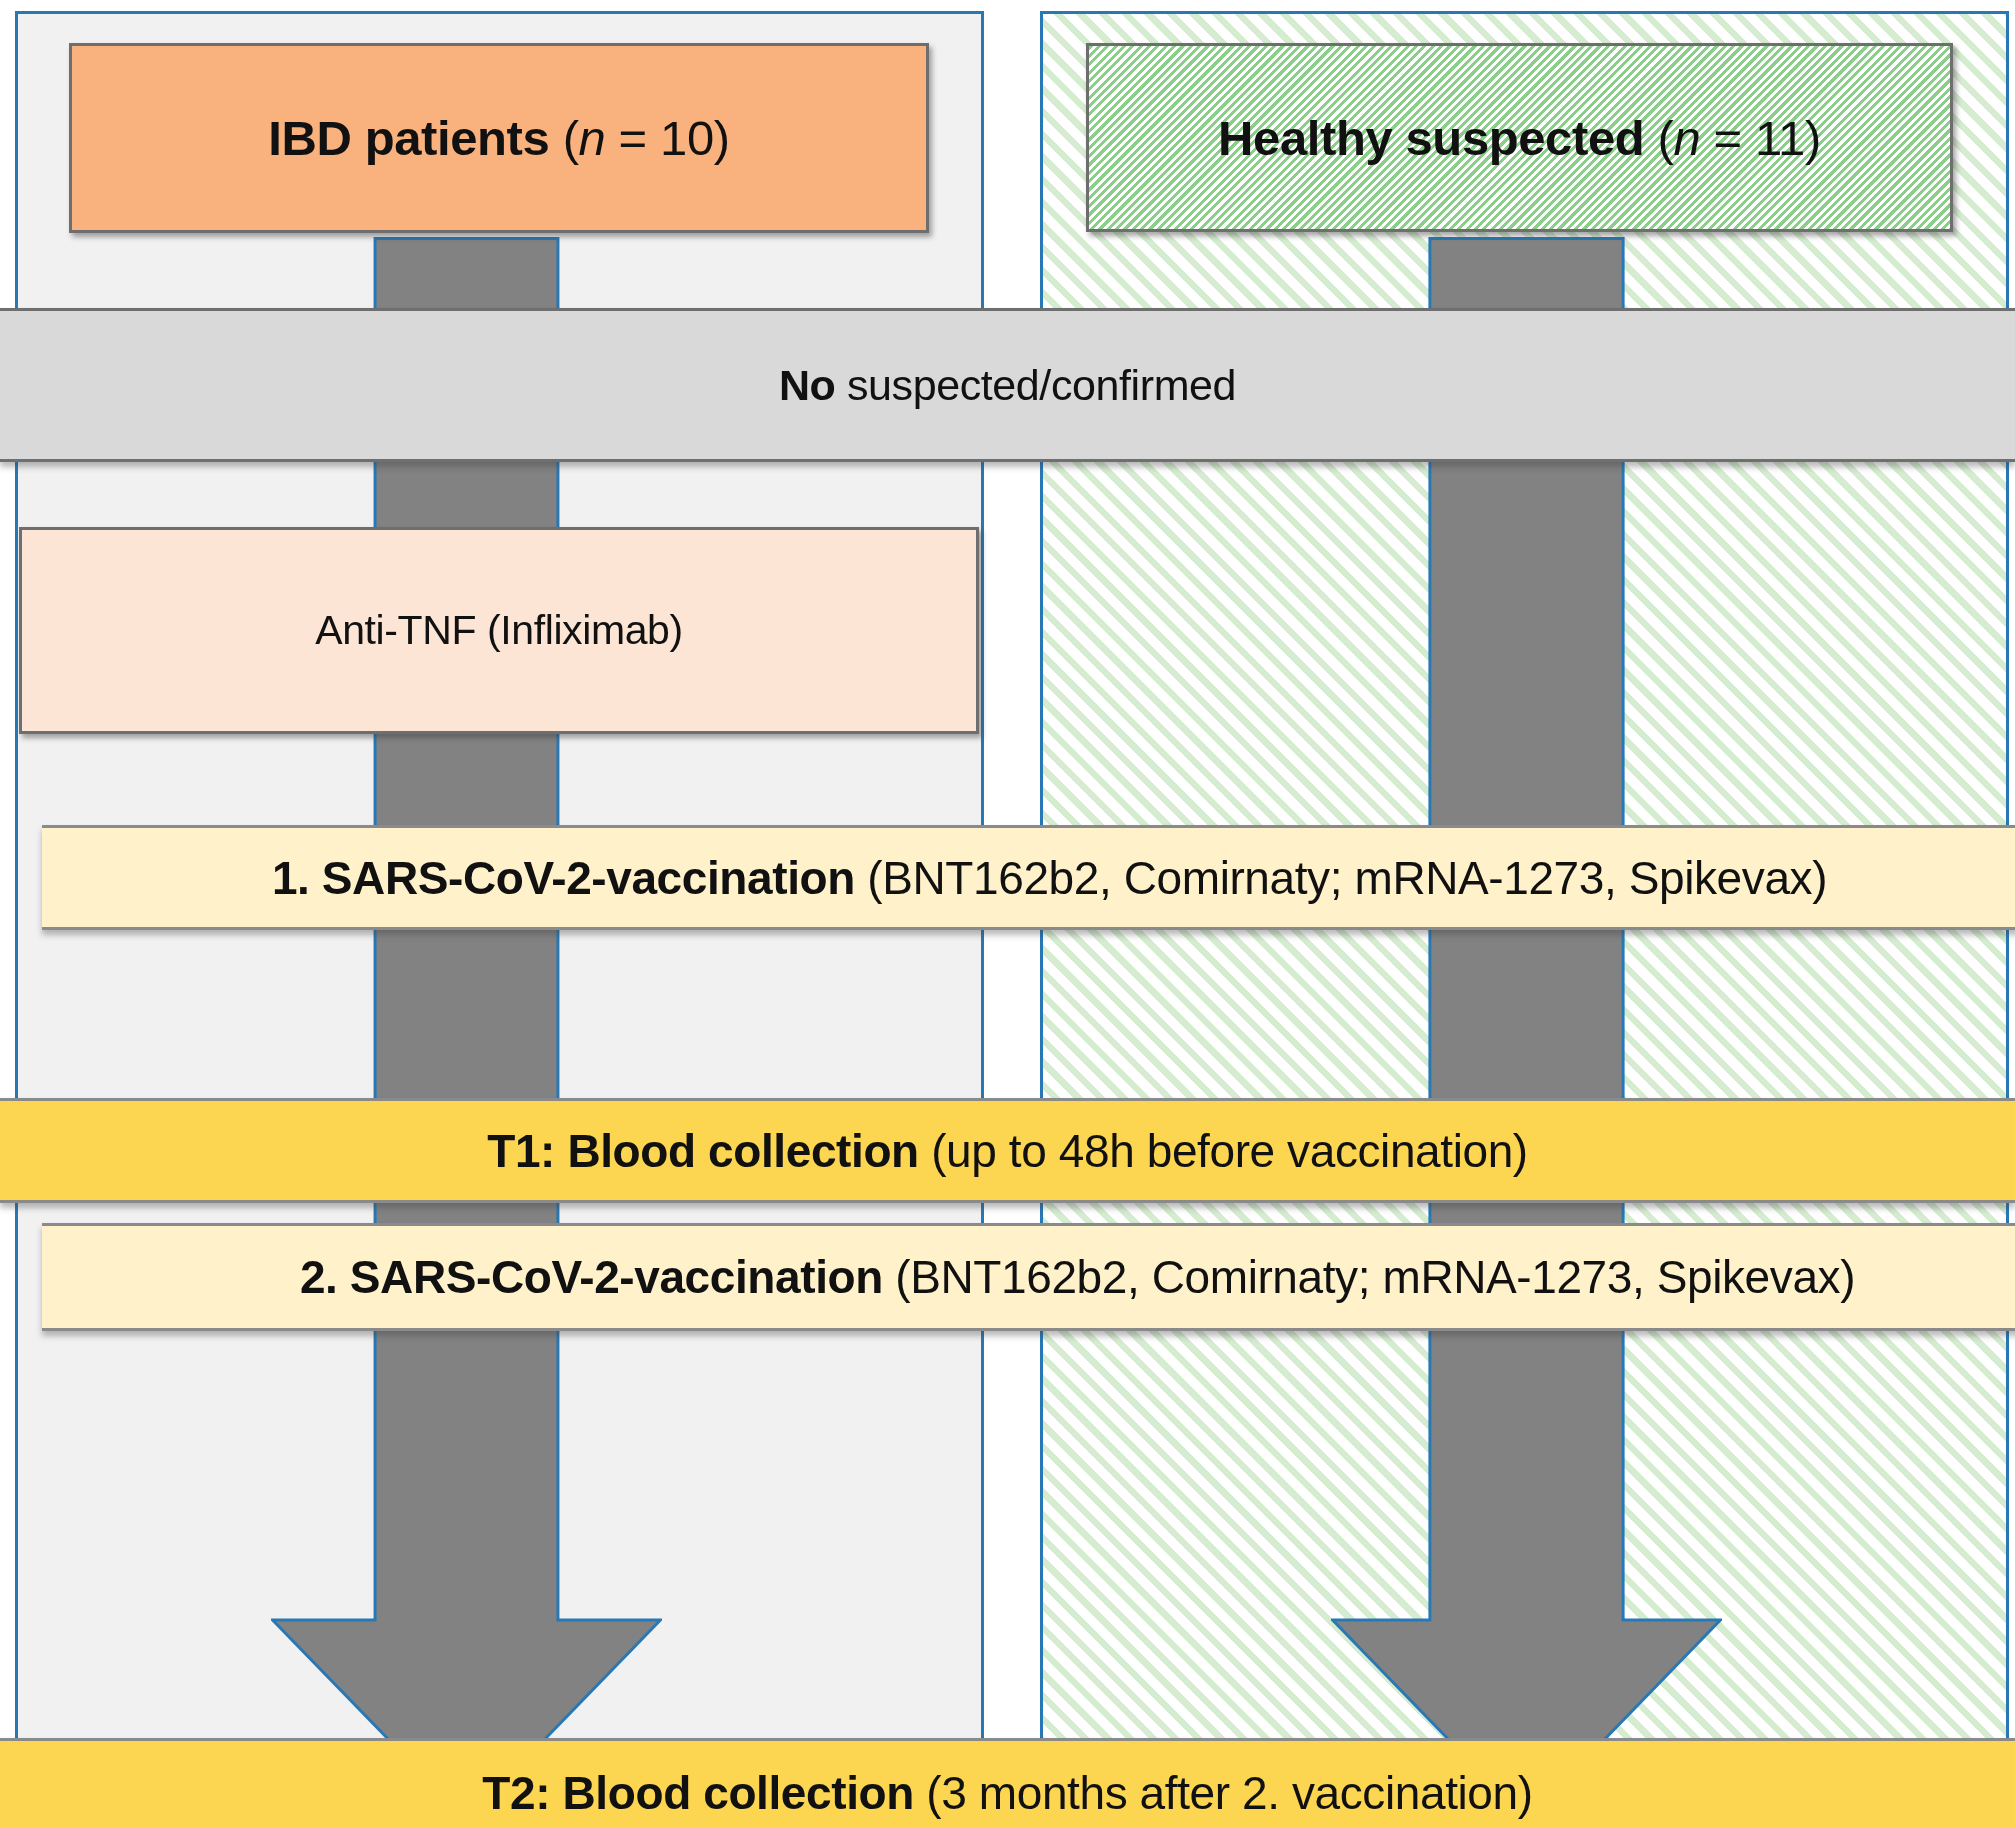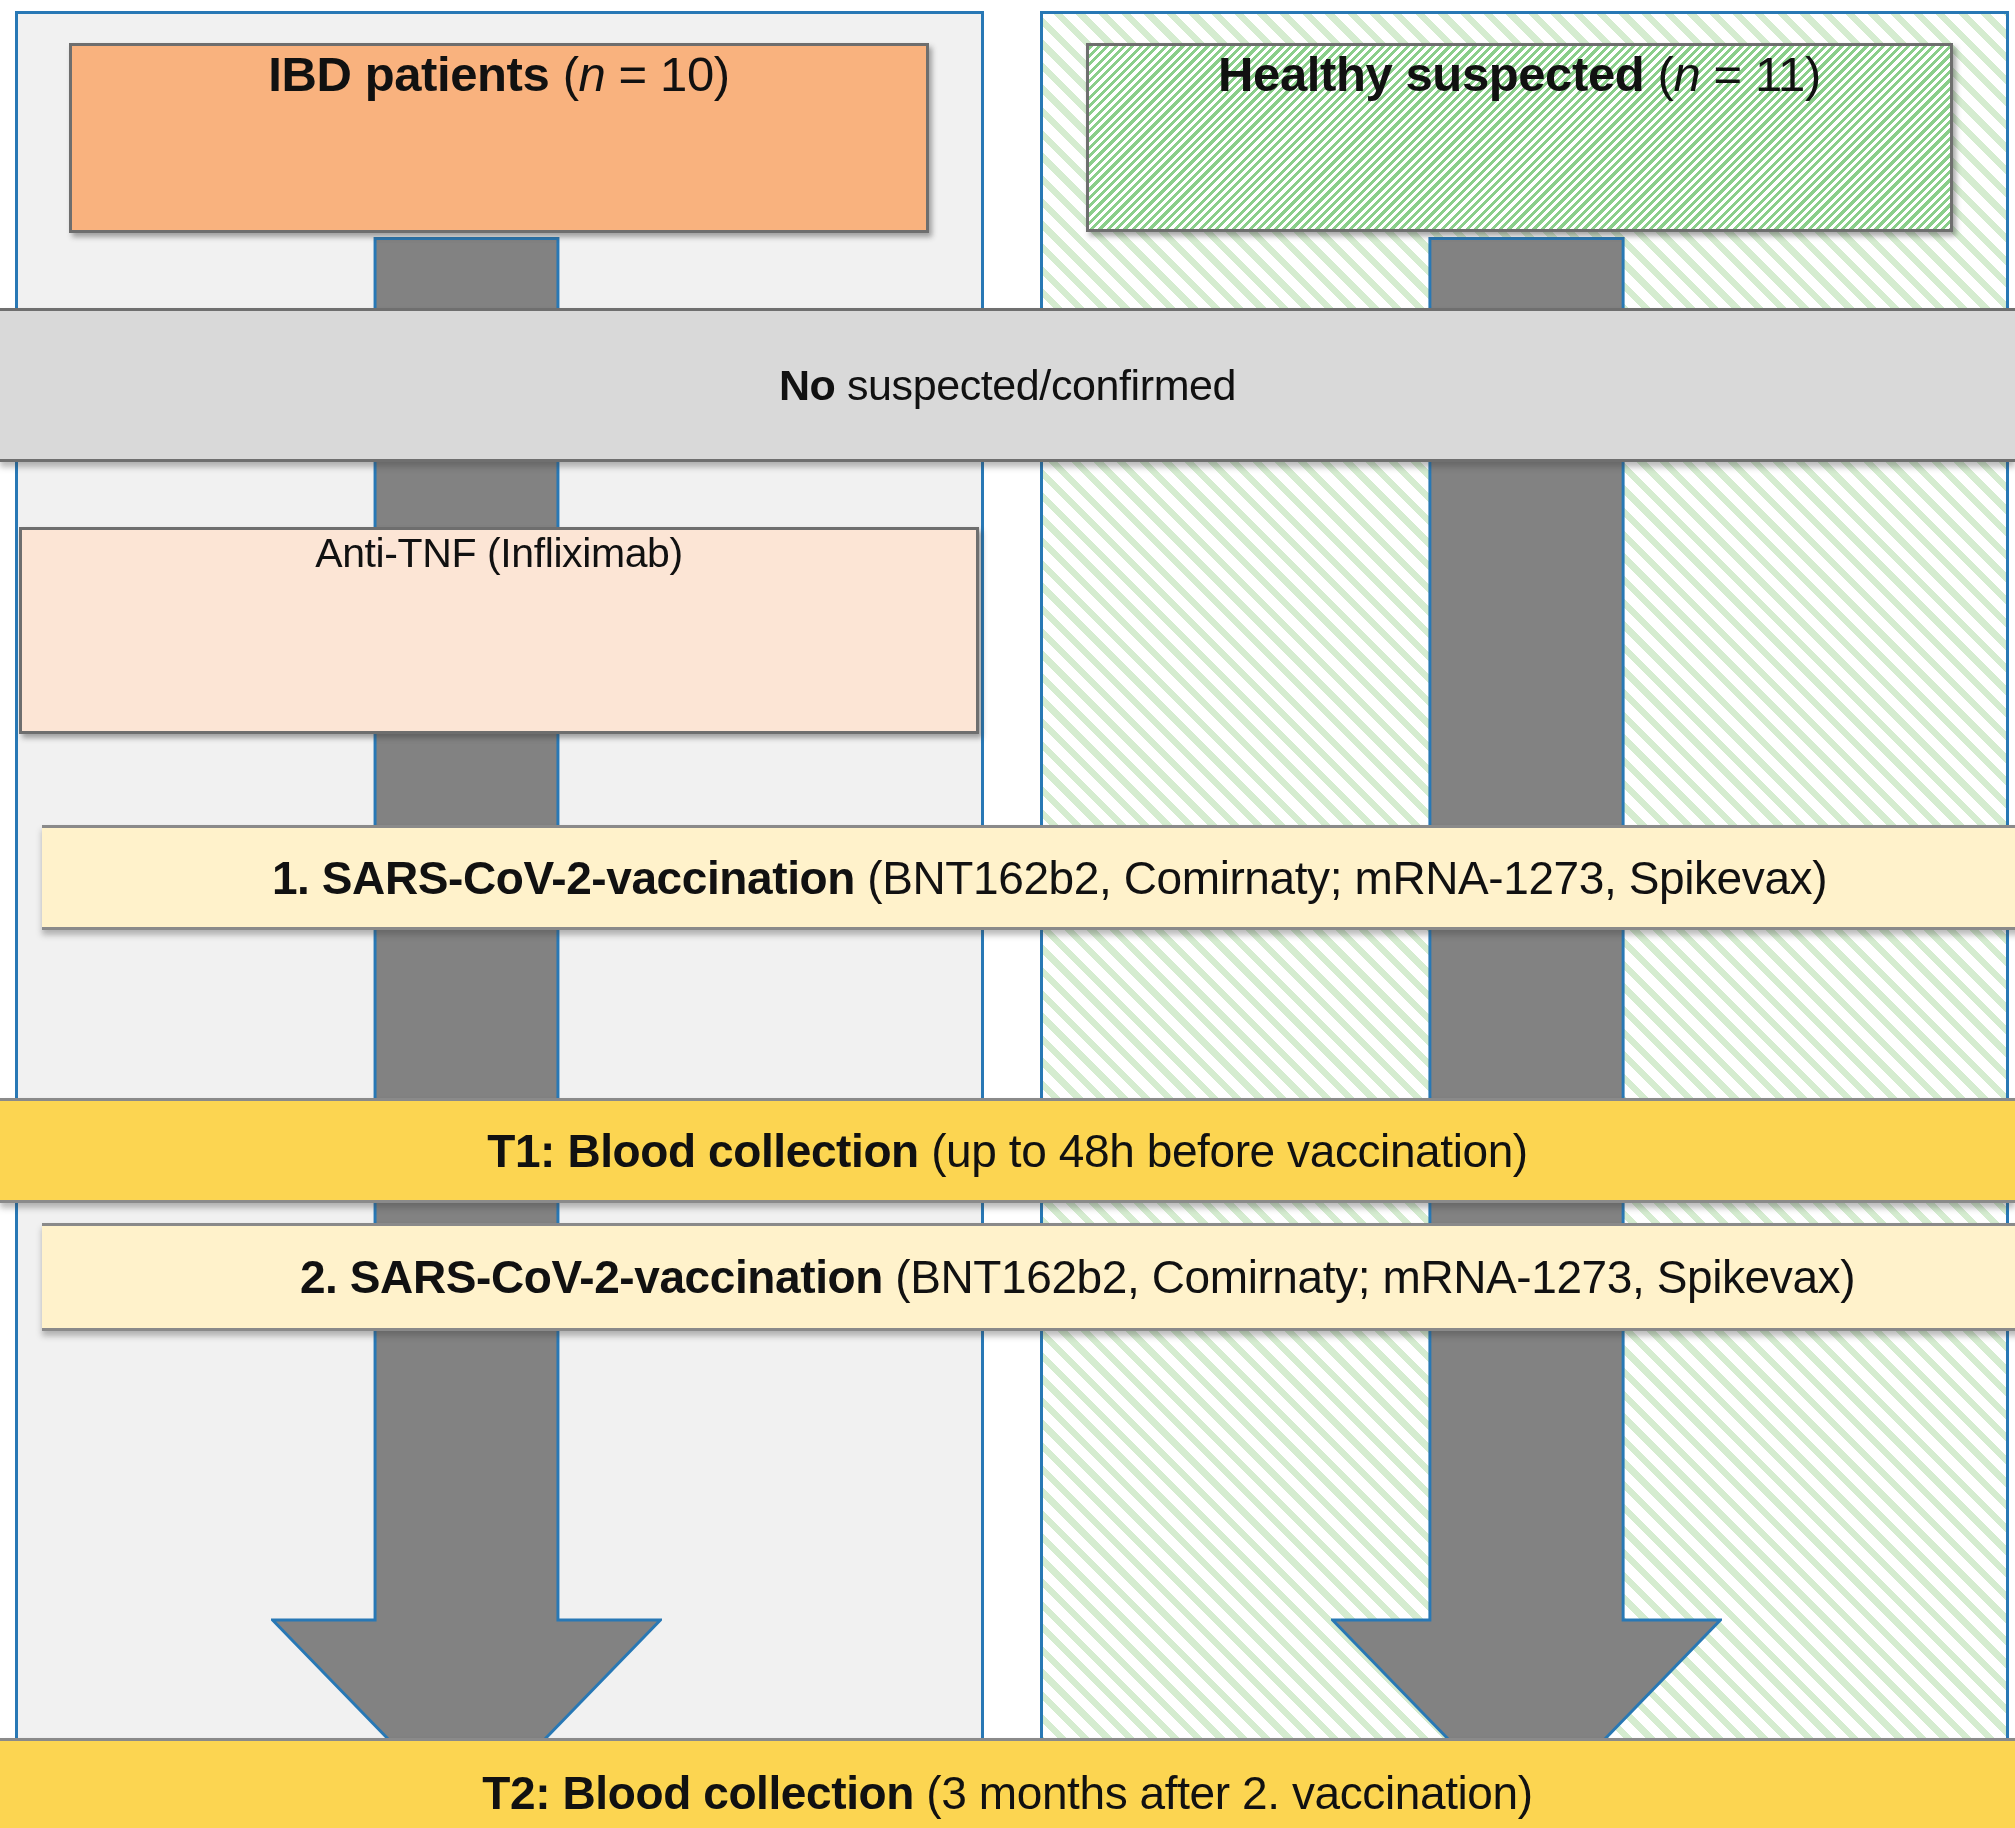--- a/index.html
+++ b/index.html
@@ -59,21 +59,21 @@
     border-bottom:3px solid var(--band-border,#8a8a8a);
     font-size:46px;
   }
   .band-vax1{top:825px;height:99px;}
   .band-t1{top:1098px;height:99px;}
   .band-vax2{top:1223px;height:102px;padding-left:28px;}
   .band-t2{top:1738px;height:103px;justify-content:center;}
   
   .box{
     position:absolute;z-index:4;
-    display:flex;justify-content:center;
+    display:flex;align-items:center;justify-content:center;
     text-align:center;
     box-sizing:content-box;
     box-shadow:3px 4.4px 5.2px rgba(60,60,60,.45);
     letter-spacing:-0.4px;
   }
   .box-orange{
     left:69px;top:43px;width:854px;height:184px;
     background:var(--orange-box,#f9b27e);
     border:3px solid var(--box-border-gray,#6e6e6e);
     font-size:49px;

